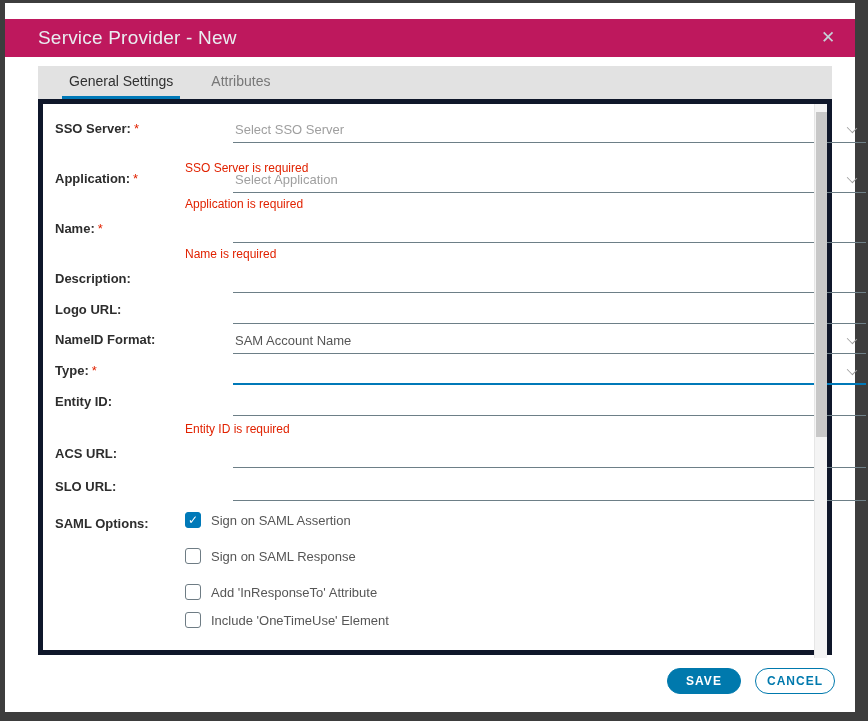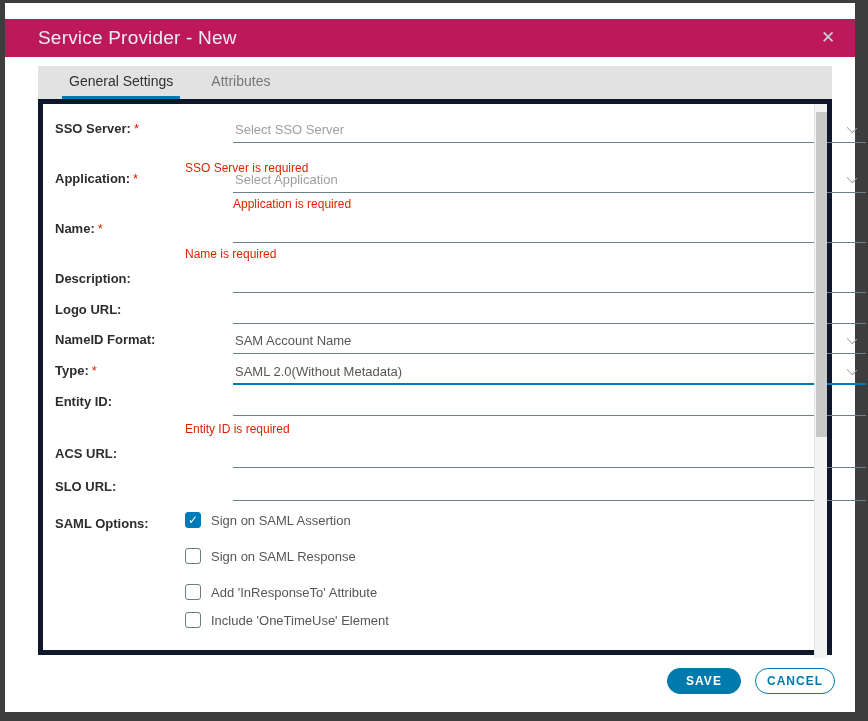--- a/index.html
+++ b/index.html
@@ -243,21 +243,21 @@
         </div>
         <div class="error-msg" style="top:44px;">SSO Server is required</div>
       </div>
 
       <div class="row" style="top:63px;">
         <div class="field-label"><span>Application:</span><span class="req">*</span></div>
         <div class="field">
           <span class="placeholder">Select Application</span>
           <span class="chevron"></span>
         </div>
-        <div class="error-msg" style="top:30px;margin-left:48px;">Application is required</div>
+        <div class="error-msg" style="top:30px;">Application is required</div>
       </div>
 
       <div class="row" style="top:113px;">
         <div class="field-label"><span>Name:</span><span class="req">*</span></div>
         <div class="field">
           <input type="text" value="" style="">
         </div>
         <div class="error-msg" style="top:30px;">Name is required</div>
       </div>
 
@@ -279,21 +279,20 @@
         <div class="field-label">NameID Format:</div>
         <div class="field">
           <span class="value">SAM Account Name</span>
           <span class="chevron"></span>
         </div>
       </div>
 
       <div class="row" style="top:255px;">
         <div class="field-label"><span>Type:</span><span class="req">*</span></div>
         <div class="field focused">
-          <span class="value">SAML 2.0(Without Metadata)</span>
           <span class="chevron"></span>
         </div>
       </div>
 
       <div class="row" style="top:286px;">
         <div class="field-label">Entity ID:</div>
         <div class="field">
           <input type="text" value="" style="">
         </div>
         <div class="error-msg" style="top:32px;">Entity ID is required</div>

